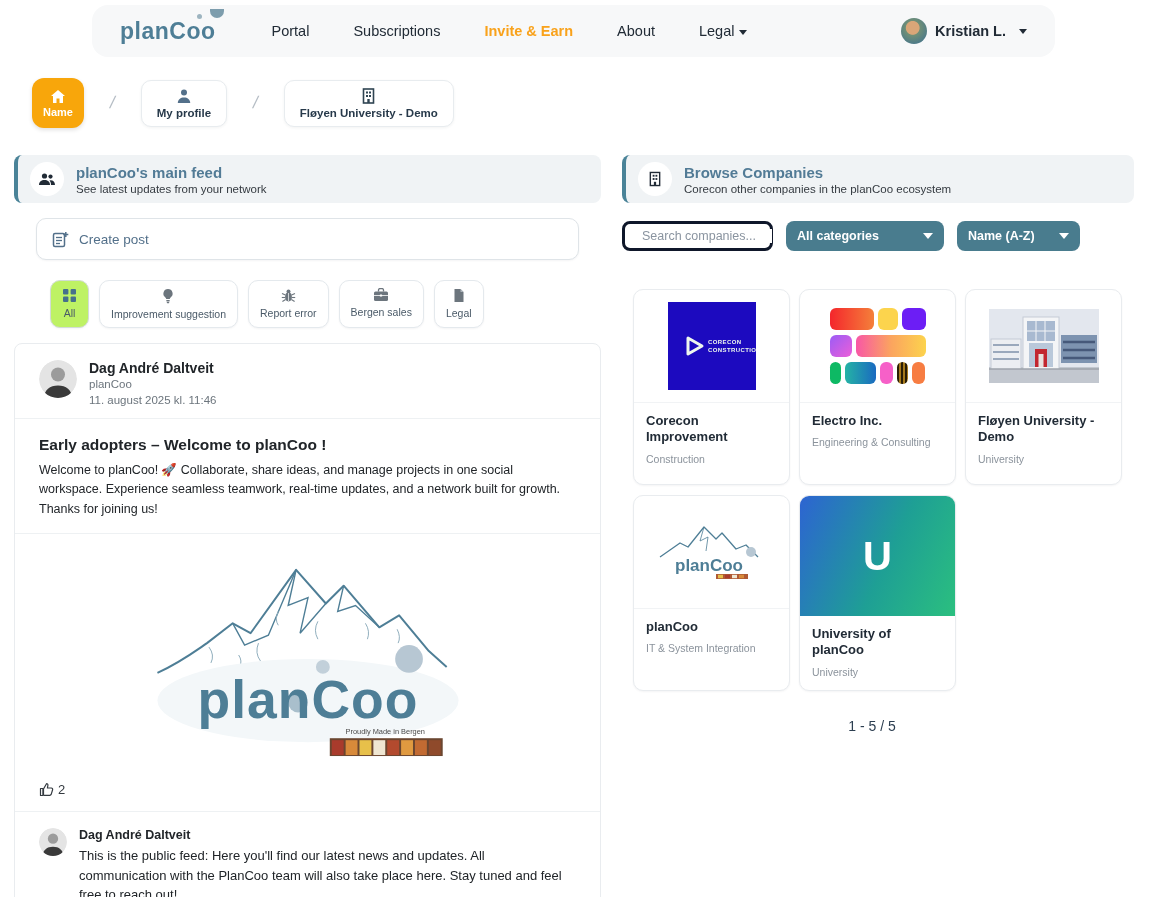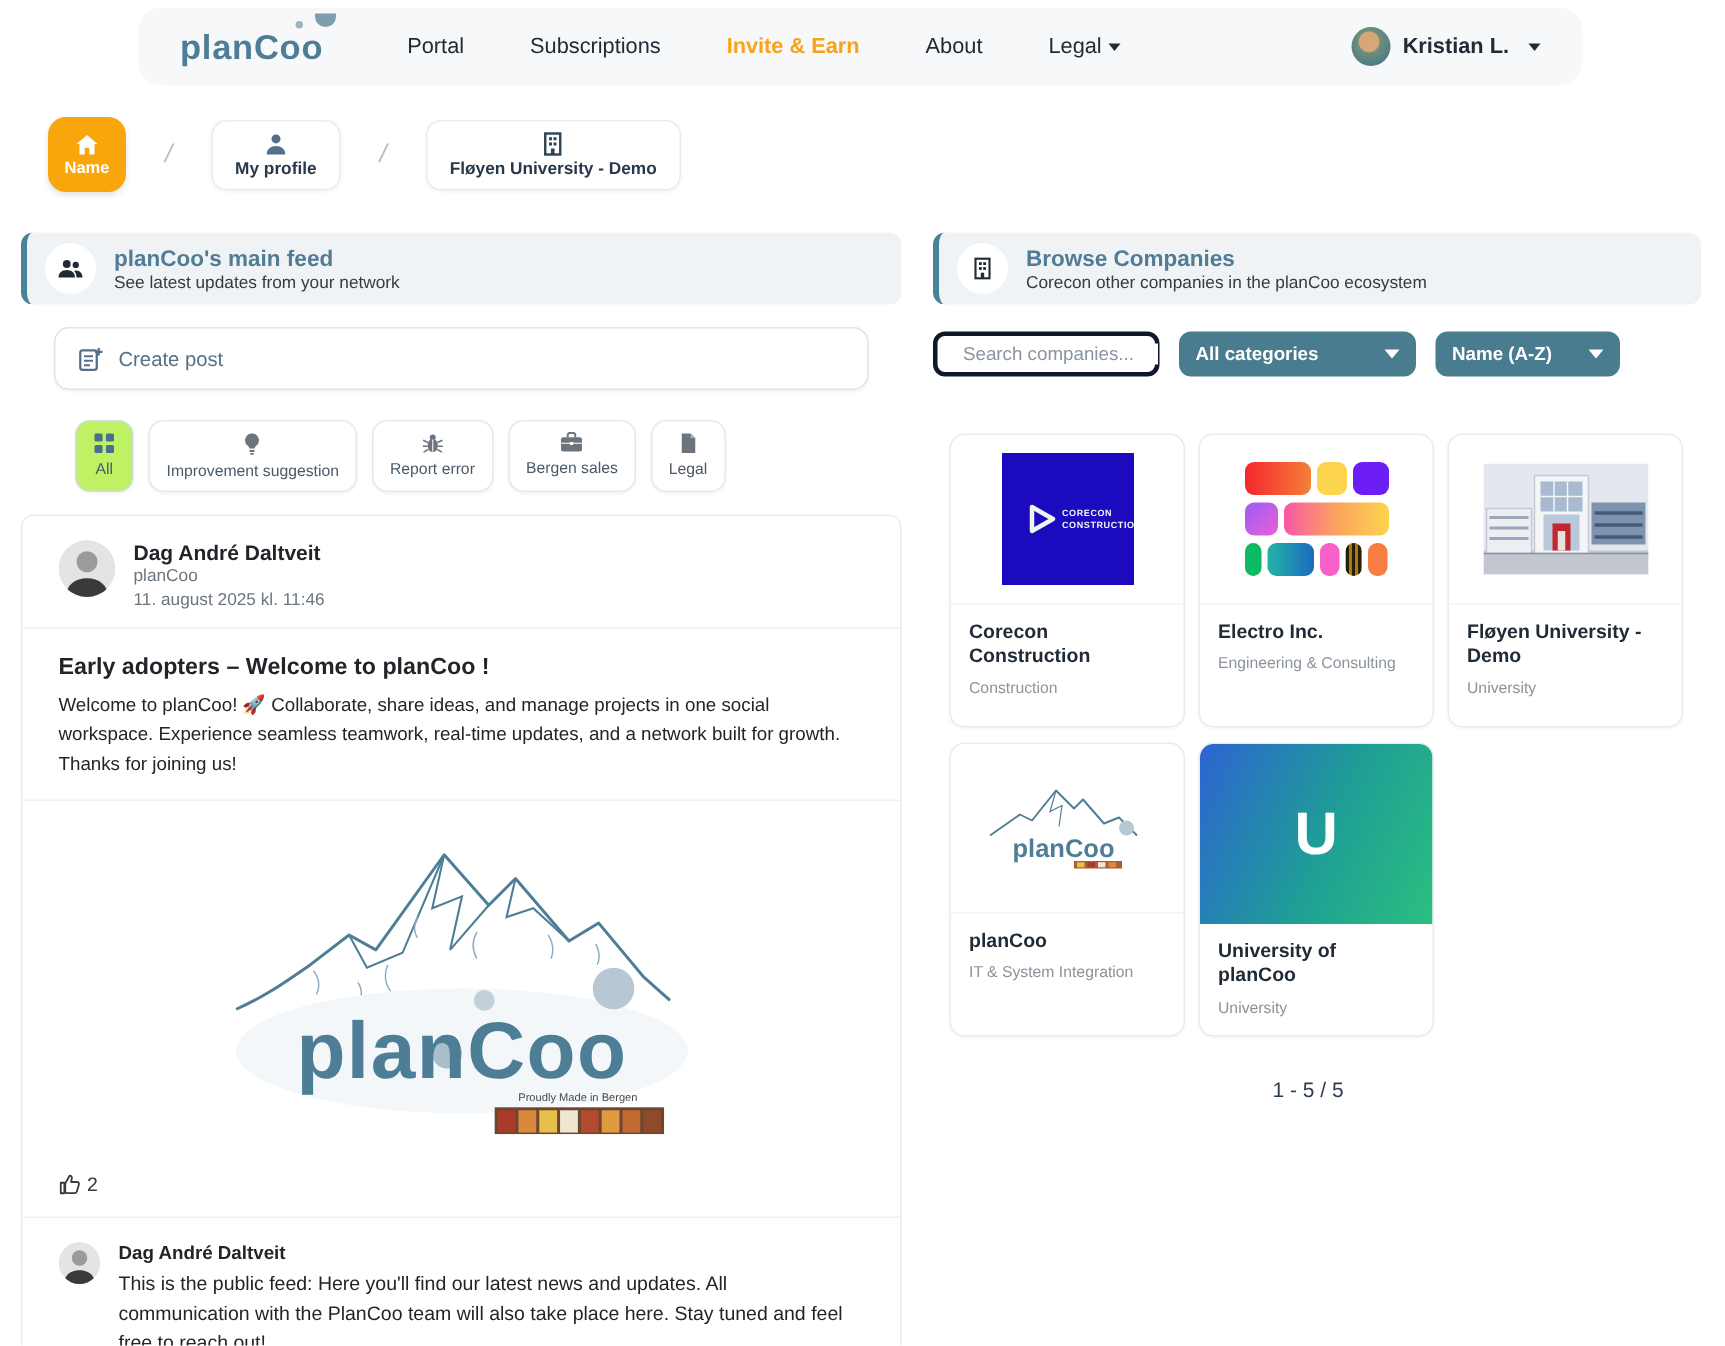--- a/index.html
+++ b/index.html
@@ -358,21 +358,21 @@
       <div class="ccard">
         <div class="clogo">
           <svg width="88" height="88" viewBox="0 0 88 88">
               <rect width="88" height="88" fill="#1c0abf"></rect>
               <polygon points="20,36 34,44 20,52" fill="none" stroke="#eef7ee" stroke-width="3" stroke-linejoin="round"></polygon>
               <text x="40" y="42" font-size="6" font-weight="bold" letter-spacing=".4" fill="#eef7ee" font-family="Liberation Sans, sans-serif">CORECON</text>
               <text x="40" y="50" font-size="6" font-weight="bold" letter-spacing=".4" fill="#eef7ee" font-family="Liberation Sans, sans-serif">CONSTRUCTION</text>
             </svg>
         </div>
         <div class="cbody">
-          <div class="cname">Corecon Construction</div>
+          <div class="cname">Corecon Improvement</div>
           <div class="ccat">Construction</div>
         </div>
       </div>
 
       <div class="ccard">
         <div class="clogo">
           <div class="elogo">
             <div class="erow">
               <div class="eb" style="width:44px;background:linear-gradient(90deg,#f4262c,#f4803a)"></div>
               <div class="eb" style="width:20px;background:#fcd44d"></div>

